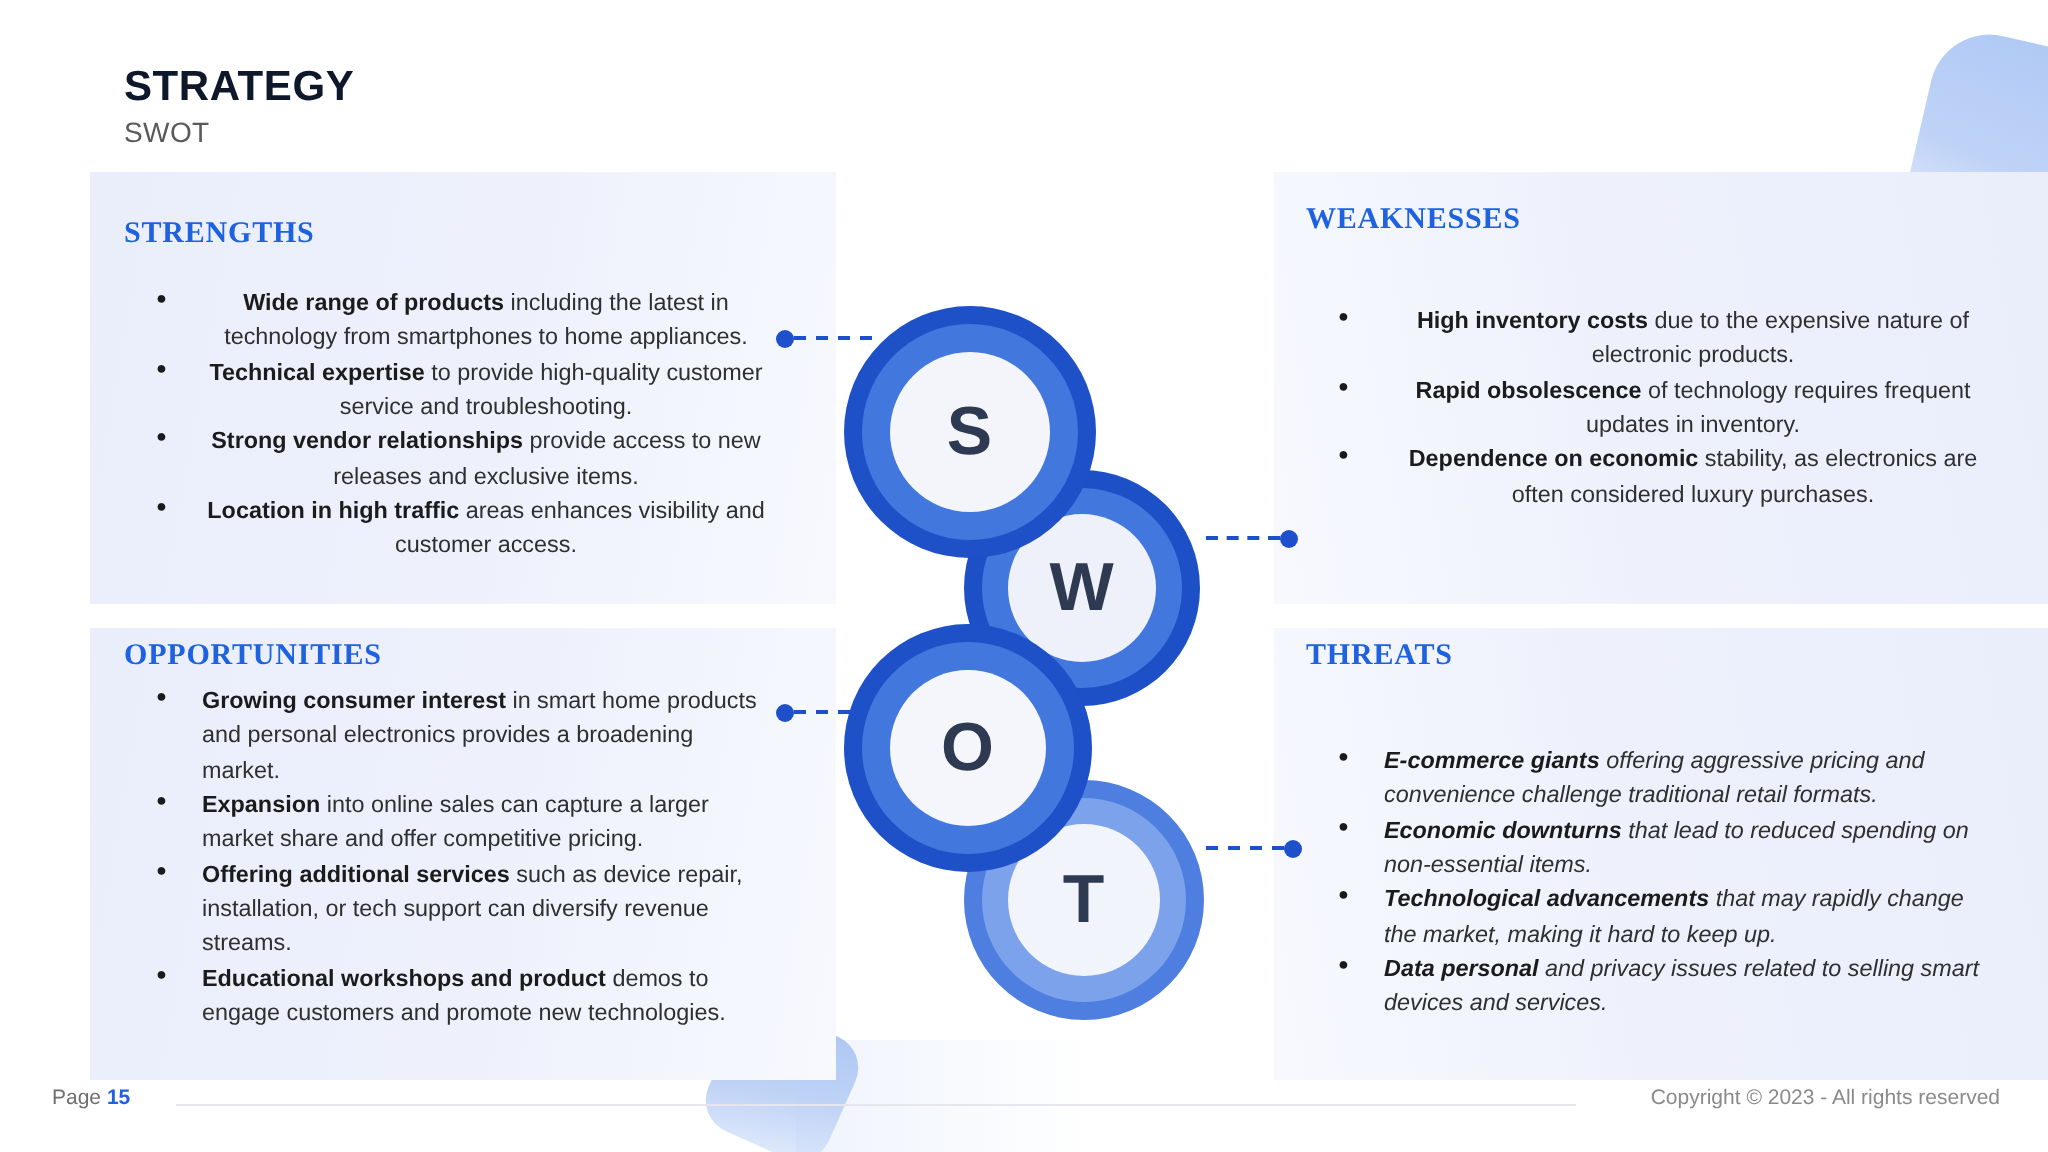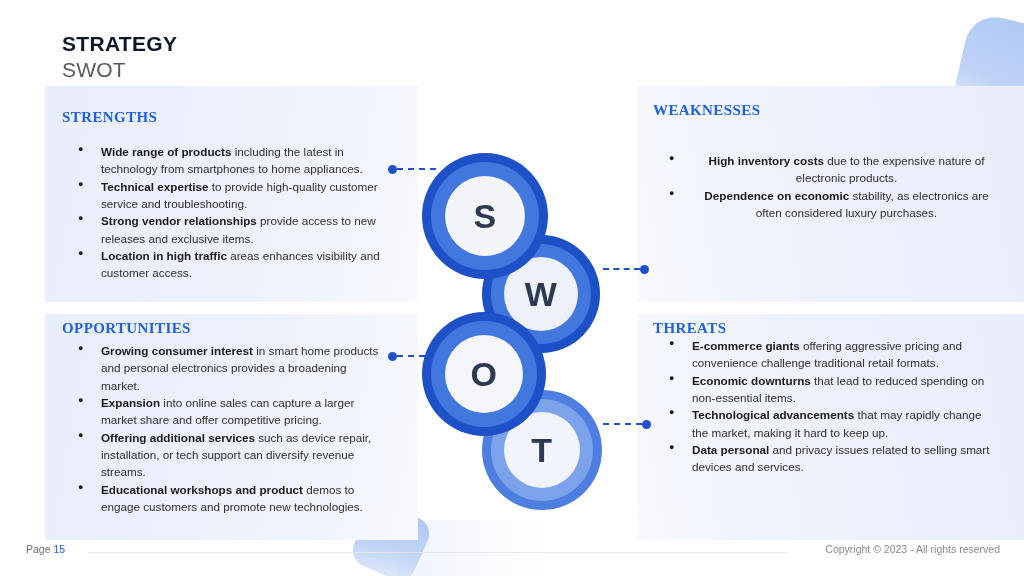--- a/index.html
+++ b/index.html
@@ -59,21 +59,21 @@
     top: 32px;
   }
   #page-title {
     font-size: 21px;
     font-weight: bold;
     letter-spacing: 0.3px;
     color: #0f172a;
     line-height: 1.1;
   }
   #page-subtitle {
-    font-size: 21px;
+    font-size: 14px;
     color: #5a5a5a;
     margin-top: 3px;
     letter-spacing: 0.2px;
   }
 
   
   .panel {
     position: absolute;
     background: linear-gradient(100deg, #eaeefb 0%, #eef1fc 55%, #f7f9fe 100%);
   }
@@ -115,24 +115,24 @@
     content: "\25CF";
     position: absolute;
     left: 8px;
     top: -1px;
     font-size: 9px;
     line-height: 1.72;
     color: #1a1a1a;
   }
   .bullets b { font-weight: bold; color: #1b1b1b; }
 
-  #bullets-strengths     { left: 70px;  top: 143px; width: 315px; }
+  #bullets-strengths     { left: 70px;  top: 143px; width: 315px; text-align: center; }
   #bullets-opportunities { left: 70px;  top: 342px; width: 318px; }
   #bullets-weaknesses    { left: 661px; top: 152px; width: 340px; text-align: center; }
-  #bullets-threats       { left: 661px; top: 337px; width: 333px; }
+  #bullets-threats       { left: 661px; top: 372px; width: 333px; font-style: italic; }
 
   
   .connector {
     position: absolute;
     height: 10px;
     display: flex;
     align-items: center;
     pointer-events: none;
   }
   .connector .dot {
@@ -234,21 +234,21 @@
   }
   #footer-page {
     position: absolute;
     left: 26px;
     top: 543px;
     font-size: 10.5px;
     color: #707070;
   }
   #footer-page .num {
     color: #1f62e0;
-    font-weight: normal;
+    font-weight: bold;
     text-align: right;
   }
   #footer-copyright {
     position: absolute;
     right: 24px;
     top: 543px;
     font-size: 10.5px;
     color: #8a8a8a;
   }
 </style>
@@ -277,20 +277,21 @@
   <div class="quad-heading" id="heading-threats">THREATS</div>
 
   <ul class="bullets" id="bullets-strengths">
       <li><b>Wide range of products</b><span> including the latest in technology from smartphones to home appliances.</span></li>
       <li><b>Technical expertise</b><span> to provide high-quality customer service and troubleshooting.</span></li>
       <li><b>Strong vendor relationships</b><span> provide access to new releases and exclusive items.</span></li>
       <li><b>Location in high traffic</b><span> areas enhances visibility and customer access.</span></li>
     </ul>
   <ul class="bullets" id="bullets-weaknesses">
       <li><b>High inventory costs</b><span> due to the expensive nature of electronic products.</span></li>
+      <li><b>Rapid obsolescence</b><span> of technology requires frequent updates in inventory.</span></li>
       <li><b>Dependence on economic</b><span> stability, as electronics are often considered luxury purchases.</span></li>
     </ul>
   <ul class="bullets" id="bullets-opportunities">
       <li><b>Growing consumer interest</b><span> in smart home products and personal electronics provides a broadening market.</span></li>
       <li><b>Expansion</b><span> into online sales can capture a larger market share and offer competitive pricing.</span></li>
       <li><b>Offering additional services</b><span> such as device repair, installation, or tech support can diversify revenue streams.</span></li>
       <li><b>Educational workshops and product</b><span> demos to engage customers and promote new technologies.</span></li>
     </ul>
   <ul class="bullets" id="bullets-threats">
       <li><b>E-commerce giants</b><span> offering aggressive pricing and convenience challenge traditional retail formats.</span></li>

